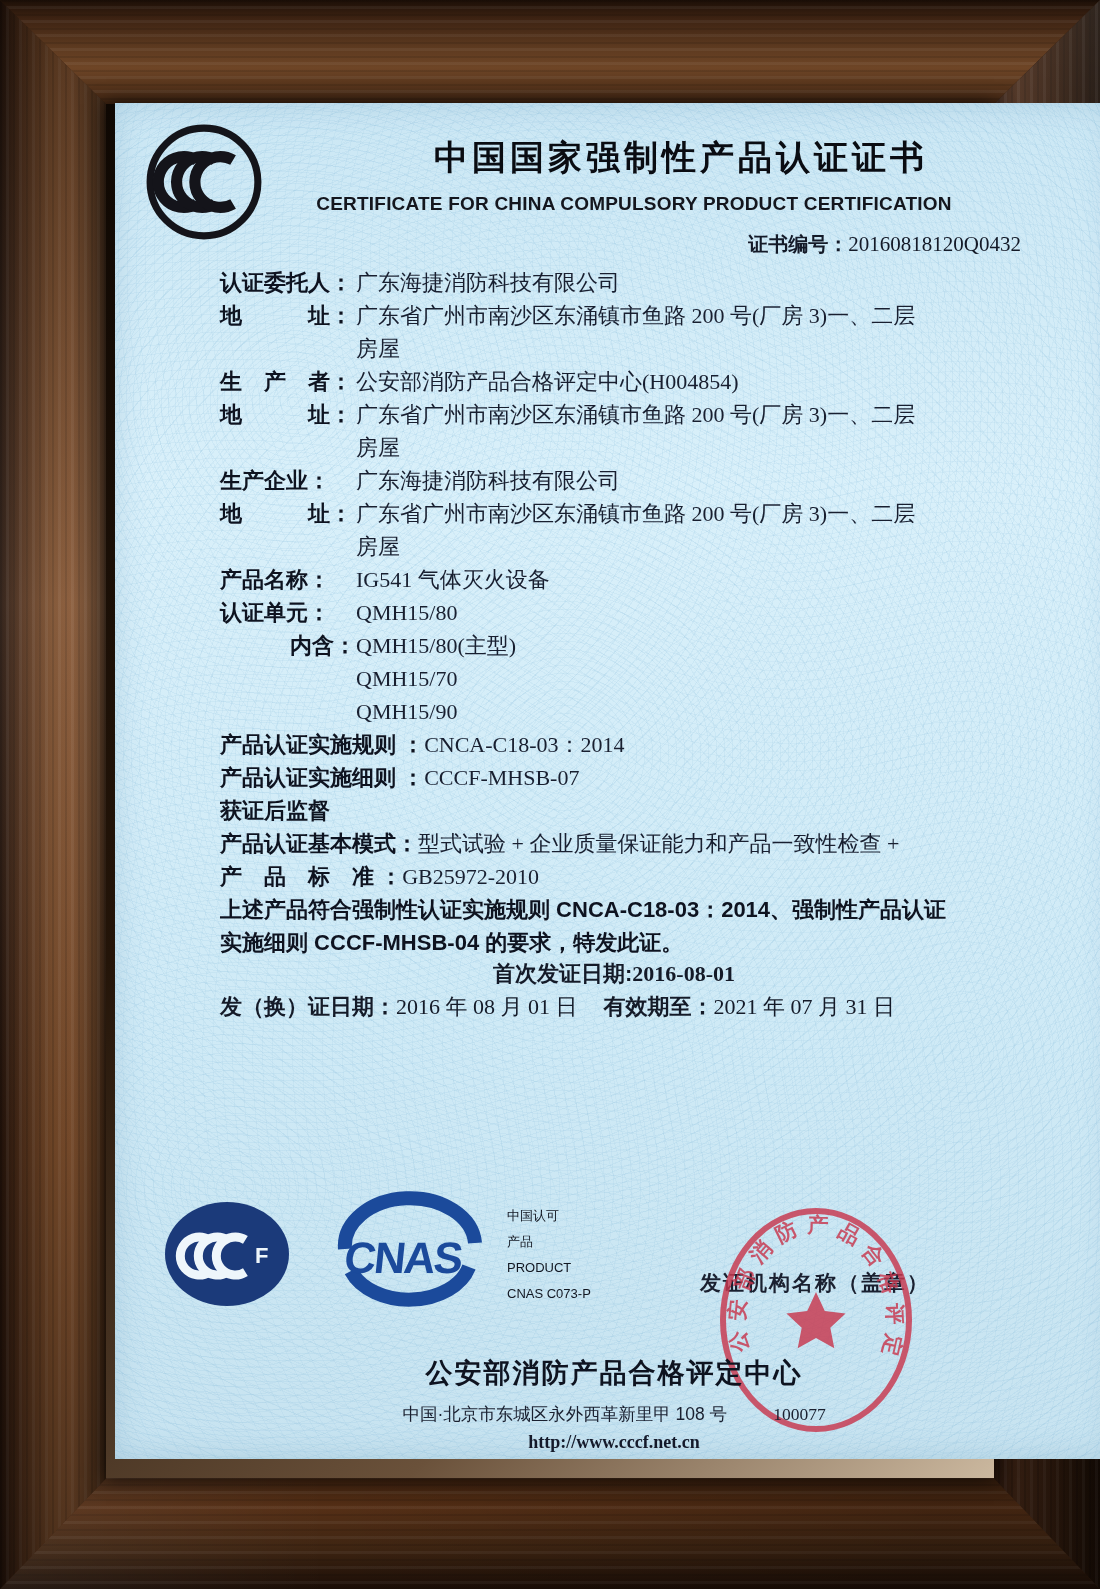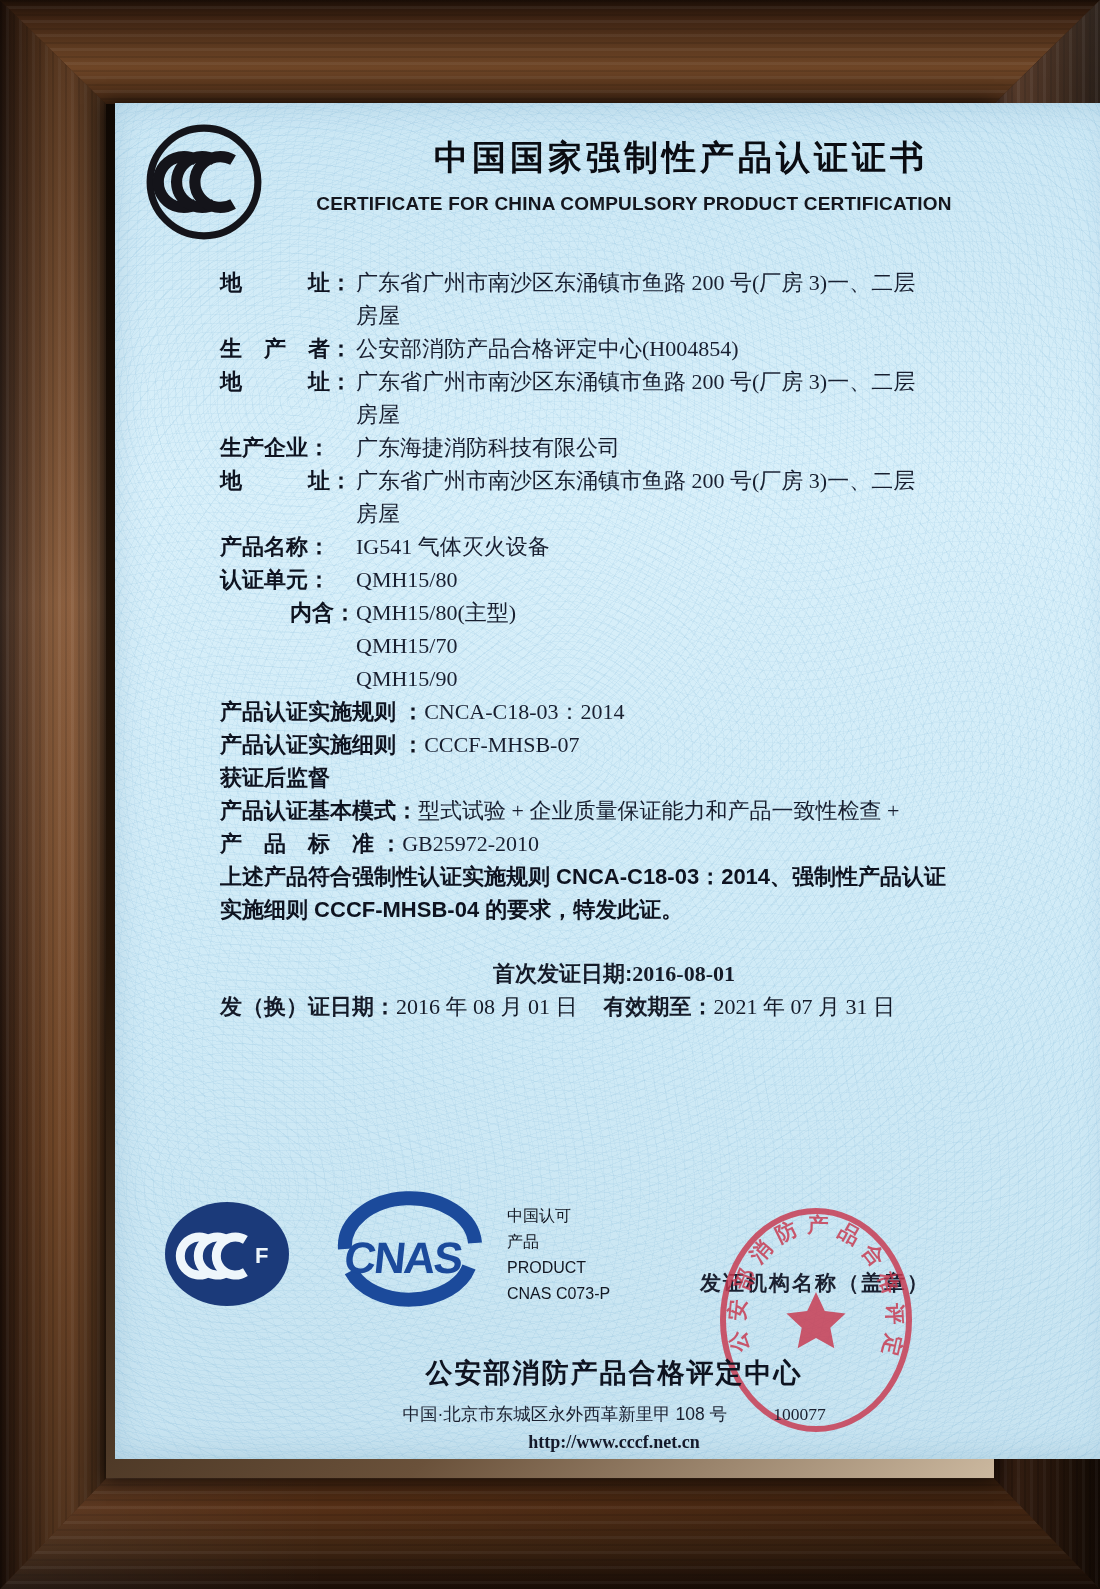--- a/index.html
+++ b/index.html
@@ -68,21 +68,21 @@
   .dates .lbl{font-weight:bold;}
   .dates .d{font-family:"Liberation Serif",serif;}
   .dates .gap{display:inline-block;width:26px;}
   
   .notes{left:0;right:0;top:972px;text-align:center;font-size:23px;font-weight:bold;color:#10151f;}
   .notes div{height:40px;line-height:40px;white-space:nowrap;}
   .notes .url{font-family:"Liberation Serif",serif;text-decoration:underline;font-weight:bold;}
   
   .cccf-logo{left:48px;top:1096px;width:128px;height:110px;}
   .cnas-logo{left:220px;top:1088px;width:150px;height:130px;}
-  .acc-text{left:392px;top:1100px;font-size:16px;line-height:26px;color:#121722;font-weight:500;white-space:nowrap;}
+  .acc-text{left:392px;top:1100px;font-size:13px;line-height:26px;color:#121722;font-weight:500;white-space:nowrap;}
   .issuer{left:585px;top:1166px;font-size:21px;font-weight:bold;
           font-family:"Liberation Serif",serif;letter-spacing:2px;white-space:nowrap;color:#1a2030;}
   .stamp{left:588px;top:1094px;width:226px;height:246px;}
   .org{left:0;right:0;top:1252px;text-align:center;font-size:27px;font-weight:bold;color:#0e1320;letter-spacing:2px;}
   .addr{left:0;right:0;top:1299px;text-align:center;font-size:17.5px;color:#1a2030;white-space:nowrap;}
   .addr .pc{display:inline-block;margin-left:46px;font-family:"Liberation Serif",serif;}
   .site{left:0;right:0;top:1329px;text-align:center;font-size:18px;font-weight:bold;
         font-family:"Liberation Serif",serif;color:#14192a;}
 </style>
 </head>
@@ -103,23 +103,29 @@
         <g fill="none" stroke="#14141a" stroke-width="11">
           <path d="M 52.6 38.4 A 25 25 0 1 0 52.6 81.6"></path>
           <path d="M 70.6 38.4 A 25 25 0 1 0 70.6 81.6"></path>
           <path d="M 88.6 38.4 A 25 25 0 1 0 88.6 81.6"></path>
         </g>
       </svg>
     </div>
 
     <div class="abs title">中国国家强制性产品认证证书</div>
     <div class="abs subtitle">CERTIFICATE FOR CHINA COMPULSORY PRODUCT CERTIFICATION</div>
+    <div class="abs certno">
+      <span class="lbl">证书编号：</span><span class="num">20160818120Q0432</span>
+    </div>
 
     <div class="abs body-lines">
 
+    <div class="bline">
+        <span class="lbl">认证委托人：</span><span class="val">广东海捷消防科技有限公司</span>
+      </div>
         <div class="bline">
         <span class="lbl">地　　　址：</span><span class="val">广东省广州市南沙区东涌镇市鱼路 200 号(厂房 3)一、二层</span>
       </div>
         <div class="bline ind">
         <span class="val">房屋</span>
       </div>
         <div class="bline">
         <span class="lbl">生　产　者：</span><span class="val">公安部消防产品合格评定中心(H004854)</span>
       </div>
         <div class="bline">

